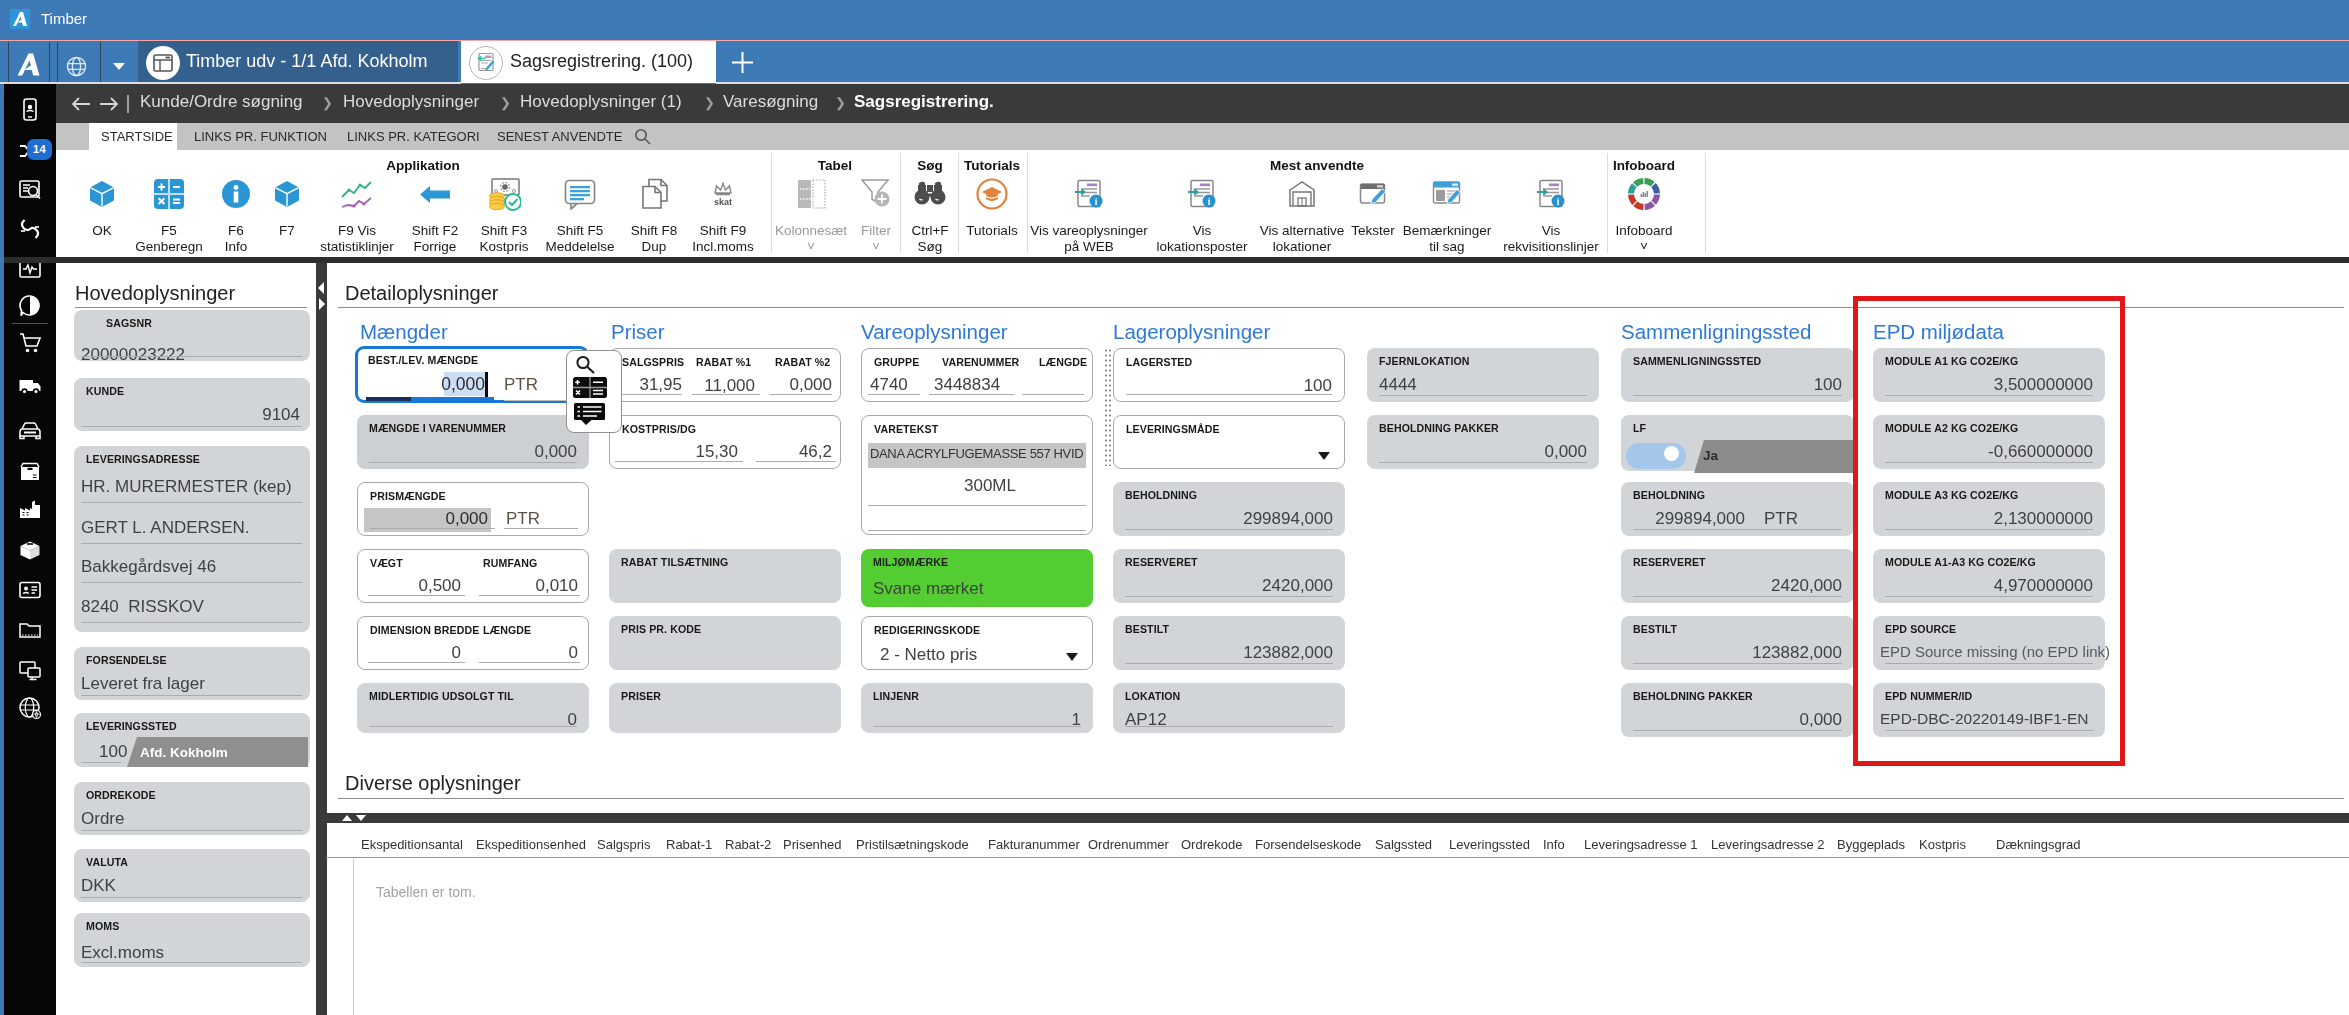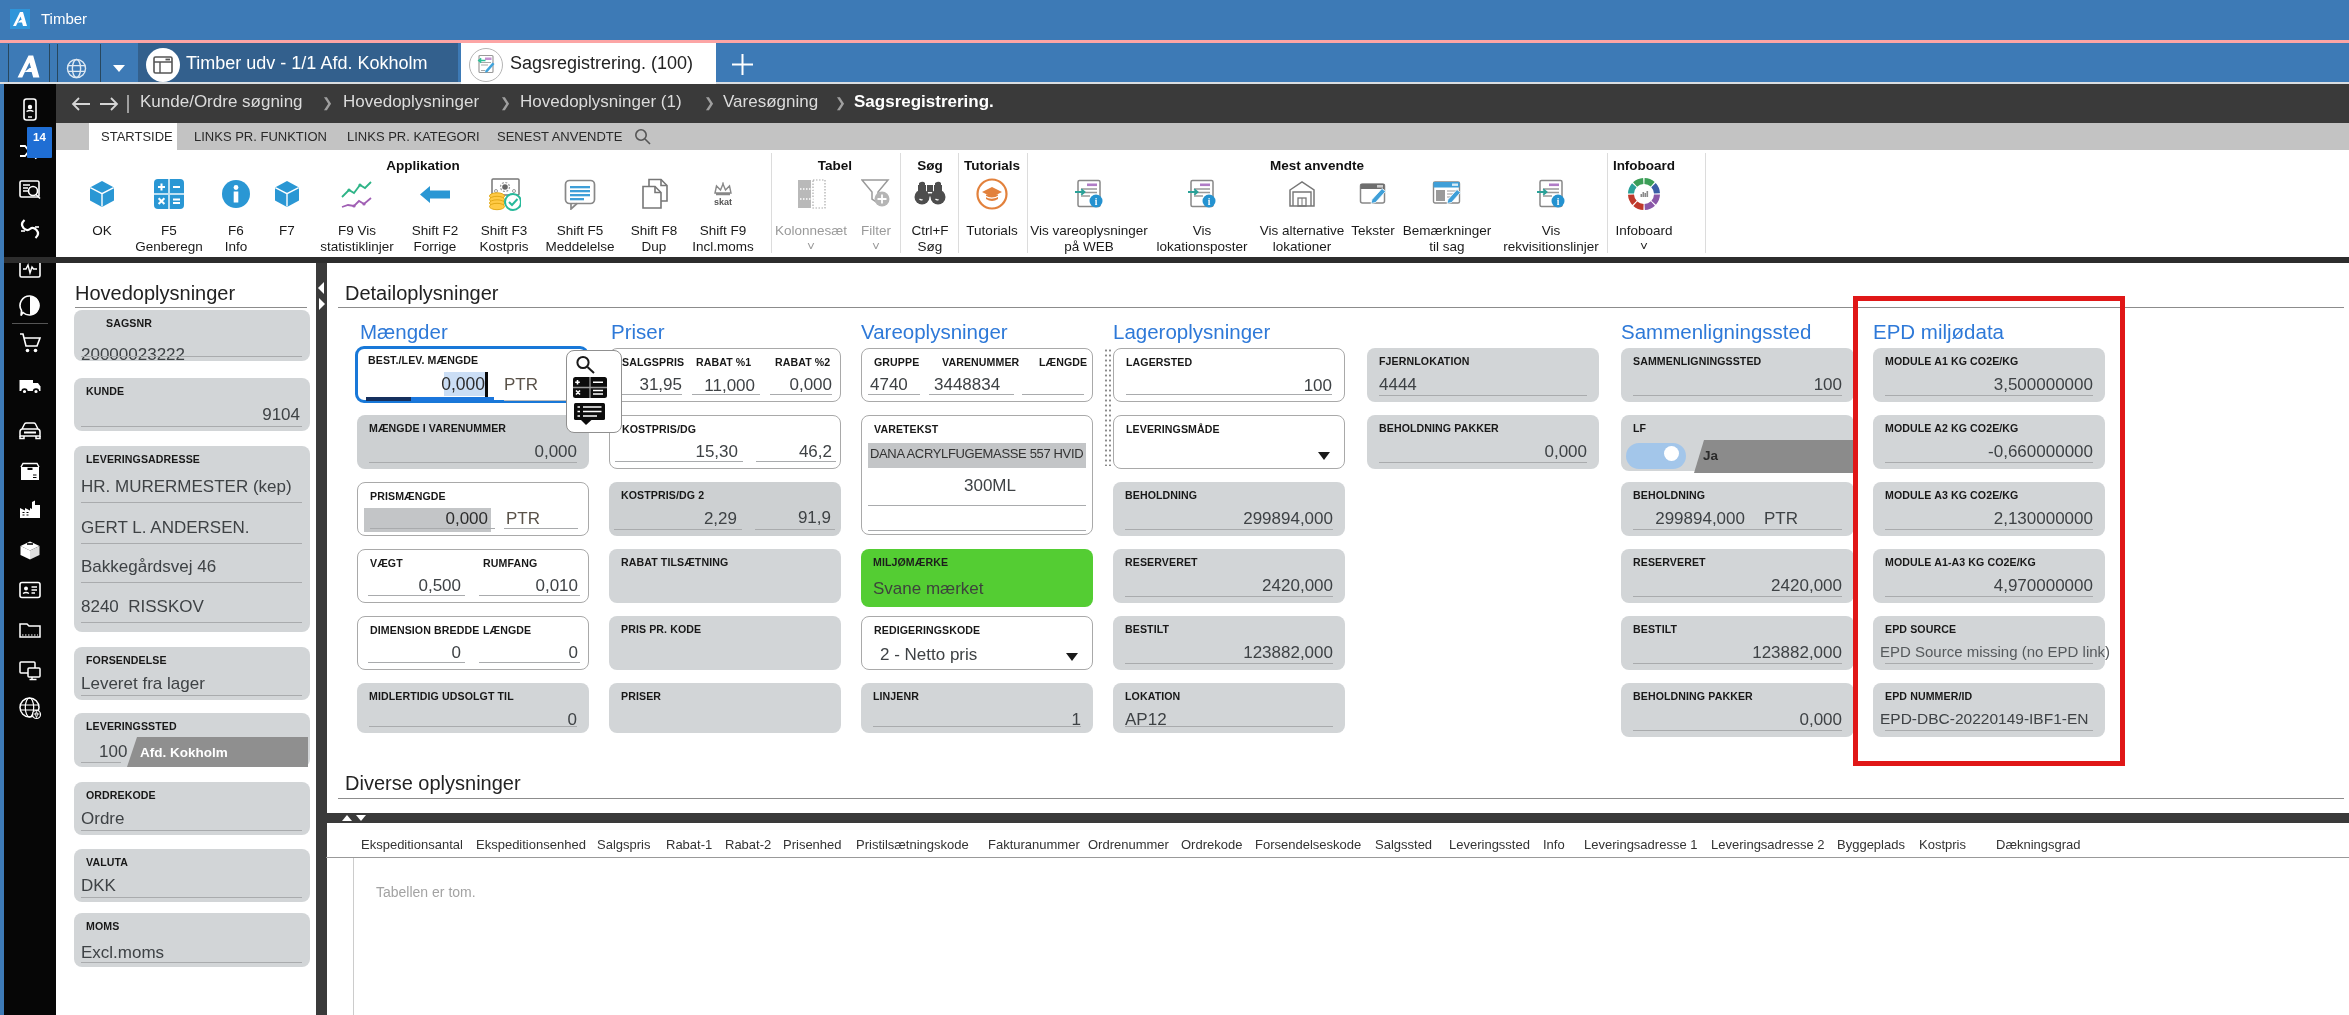--- a/index.html
+++ b/index.html
@@ -1,19 +1,19 @@
 <!DOCTYPE html>
 <html><head><meta charset="utf-8">
 <style>
 *{margin:0;padding:0;box-sizing:border-box;}
 html,body{width:2349px;height:1015px;overflow:hidden;}
 body{font-family:"Liberation Sans",sans-serif;background:#fff;position:relative;}
 .abs{position:absolute;}
 #titlebar{left:0;top:0;width:2349px;height:40px;background:#3d7ab6;}
-#tabbar{left:0;top:40px;width:2349px;height:44px;background:#3d7ab6;border-top:3px solid #fca5a5;}
+#tabbar{left:0;top:40px;width:2349px;height:44px;background:#3d7ab6;border-top:1px solid #fca5a5;}
 .tabline{position:absolute;top:82px;height:2px;background:#d9dde1;}
 #crumbbar{left:56px;top:84px;width:2293px;height:39px;background:#3a3a3a;}
 #strip{left:56px;top:123px;width:2293px;height:27px;background:#c3c3c3;}
 #ribbon{left:56px;top:150px;width:2293px;height:107px;background:#fff;}
 #darkline{left:4px;top:257px;width:2345px;height:6px;background:#2d2d2d;}
 #bluestrip{left:0;top:84px;width:4px;height:931px;background:#3d7ab6;}
 #sidebar{left:4px;top:84px;width:52px;height:931px;background:#060606;}
 #leftpanel{left:56px;top:263px;width:260px;height:752px;background:#fff;}
 #divider{left:316px;top:263px;width:11px;height:752px;background:#3a3a3a;}
 #main{left:327px;top:263px;width:2022px;height:752px;background:#fff;}
@@ -370,21 +370,21 @@
       <rect x="10" y="10" width="12" height="9" rx="1" stroke-width="1.5" fill="#060606"></rect>
       <path d="M14 19 V21 M11.5 21.5 H18.5" stroke-width="1.4"></path>
     </svg>
     <svg class="abs" style="left:14px;top:612px" width="24" height="24" viewBox="0 0 24 24" fill="none" stroke="#fff" stroke-width="1.6">
       <circle cx="11.5" cy="11.5" r="9.5" stroke-width="1.5"></circle>
       <ellipse cx="11.5" cy="11.5" rx="4.2" ry="9.5" stroke-width="1.2"></ellipse>
       <path d="M2.5 9 H20.5 M2.5 14 H20.5" stroke-width="1.2"></path>
       <circle cx="18.5" cy="18.5" r="4" fill="#060606" stroke="#fff" stroke-width="1.2"></circle>
       <path d="M15.5 18 H21.5 M18.5 15.5 A5 5 0 0 1 18.5 21.5 M18.5 15.5 A5 5 0 0 0 18.5 21.5" stroke-width="0.9"></path>
     </svg>
-    <div class="abs" style="left:23px;top:43px;width:25px;height:31px;border-radius:1px;background:#1f6ed4;color:#fff;font-size:11.5px;font-weight:bold;text-align:center;line-height:21px;">14</div>
+    <div class="abs" style="left:23px;top:55px;width:25px;height:21px;border-radius:7px;background:#1f6ed4;color:#fff;font-size:11.5px;font-weight:bold;text-align:center;line-height:21px;">14</div>
   </div>
 <div class="abs" id="leftpanel">
     <div class="hdr" style="left:19px;top:19px;">Hovedoplysninger</div>
     <div class="hline" style="left:19px;top:44px;width:232px;"></div>
     <div class="box" style="left:18px;top:47px;width:236px;height:51px;padding-left:32px;">
       <div class="l">SAGSNR</div>
       <div class="v" style="top:27px;left:7px;right:10px;margin-top:8px;">20000023222</div>
       <div class="u" style="left:7px;right:8px;bottom:4px;"></div>
     </div>
     <div class="box" style="left:18px;top:115px;width:236px;height:53px;">
@@ -516,27 +516,20 @@
       <div class="u" style="left:82px;width:68px;bottom:6px;"></div>
       <div class="u" style="left:160px;width:62px;bottom:6px;"></div>
     </div>
     <div class="box w" style="left:282px;top:152px;width:232px;height:54px;">
       <div class="l">KOSTPRIS/DG</div>
       <div class="abs" style="left:8px;top:26px;width:120px;text-align:right;font-size:17px;color:#3e4245;">15,30</div>
       <div class="abs" style="left:150px;top:26px;width:72px;text-align:right;font-size:17px;color:#3e4245;">46,2</div>
       <div class="u" style="left:5px;width:128px;bottom:6px;"></div>
       <div class="u" style="left:146px;width:80px;bottom:6px;"></div>
     </div>
-    <div class="box" style="left:282px;top:219px;width:232px;height:54px;background:#cdd0d2;">
-      <div class="l">KOSTPRIS/DG 2</div>
-      <div class="abs" style="left:8px;top:27px;width:120px;text-align:right;font-size:17px;color:#3e4245;">2,29</div>
-      <div class="abs" style="left:150px;top:26px;width:72px;text-align:right;font-size:17px;color:#3e4245;">91,9</div>
-      <div class="u" style="left:5px;width:128px;bottom:6px;"></div>
-      <div class="u" style="left:146px;width:80px;bottom:6px;"></div>
-    </div>
     <div class="box" style="left:282px;top:286px;width:232px;height:54px;">
       <div class="l">RABAT TILSÆTNING</div>
     </div>
     <div class="box" style="left:282px;top:353px;width:232px;height:54px;">
       <div class="l">PRIS PR. KODE</div>
     </div>
     <div class="box" style="left:282px;top:420px;width:232px;height:50px;">
       <div class="l">PRISER</div>
     </div>
     <div class="box w" style="left:534px;top:85px;width:232px;height:54px;">

